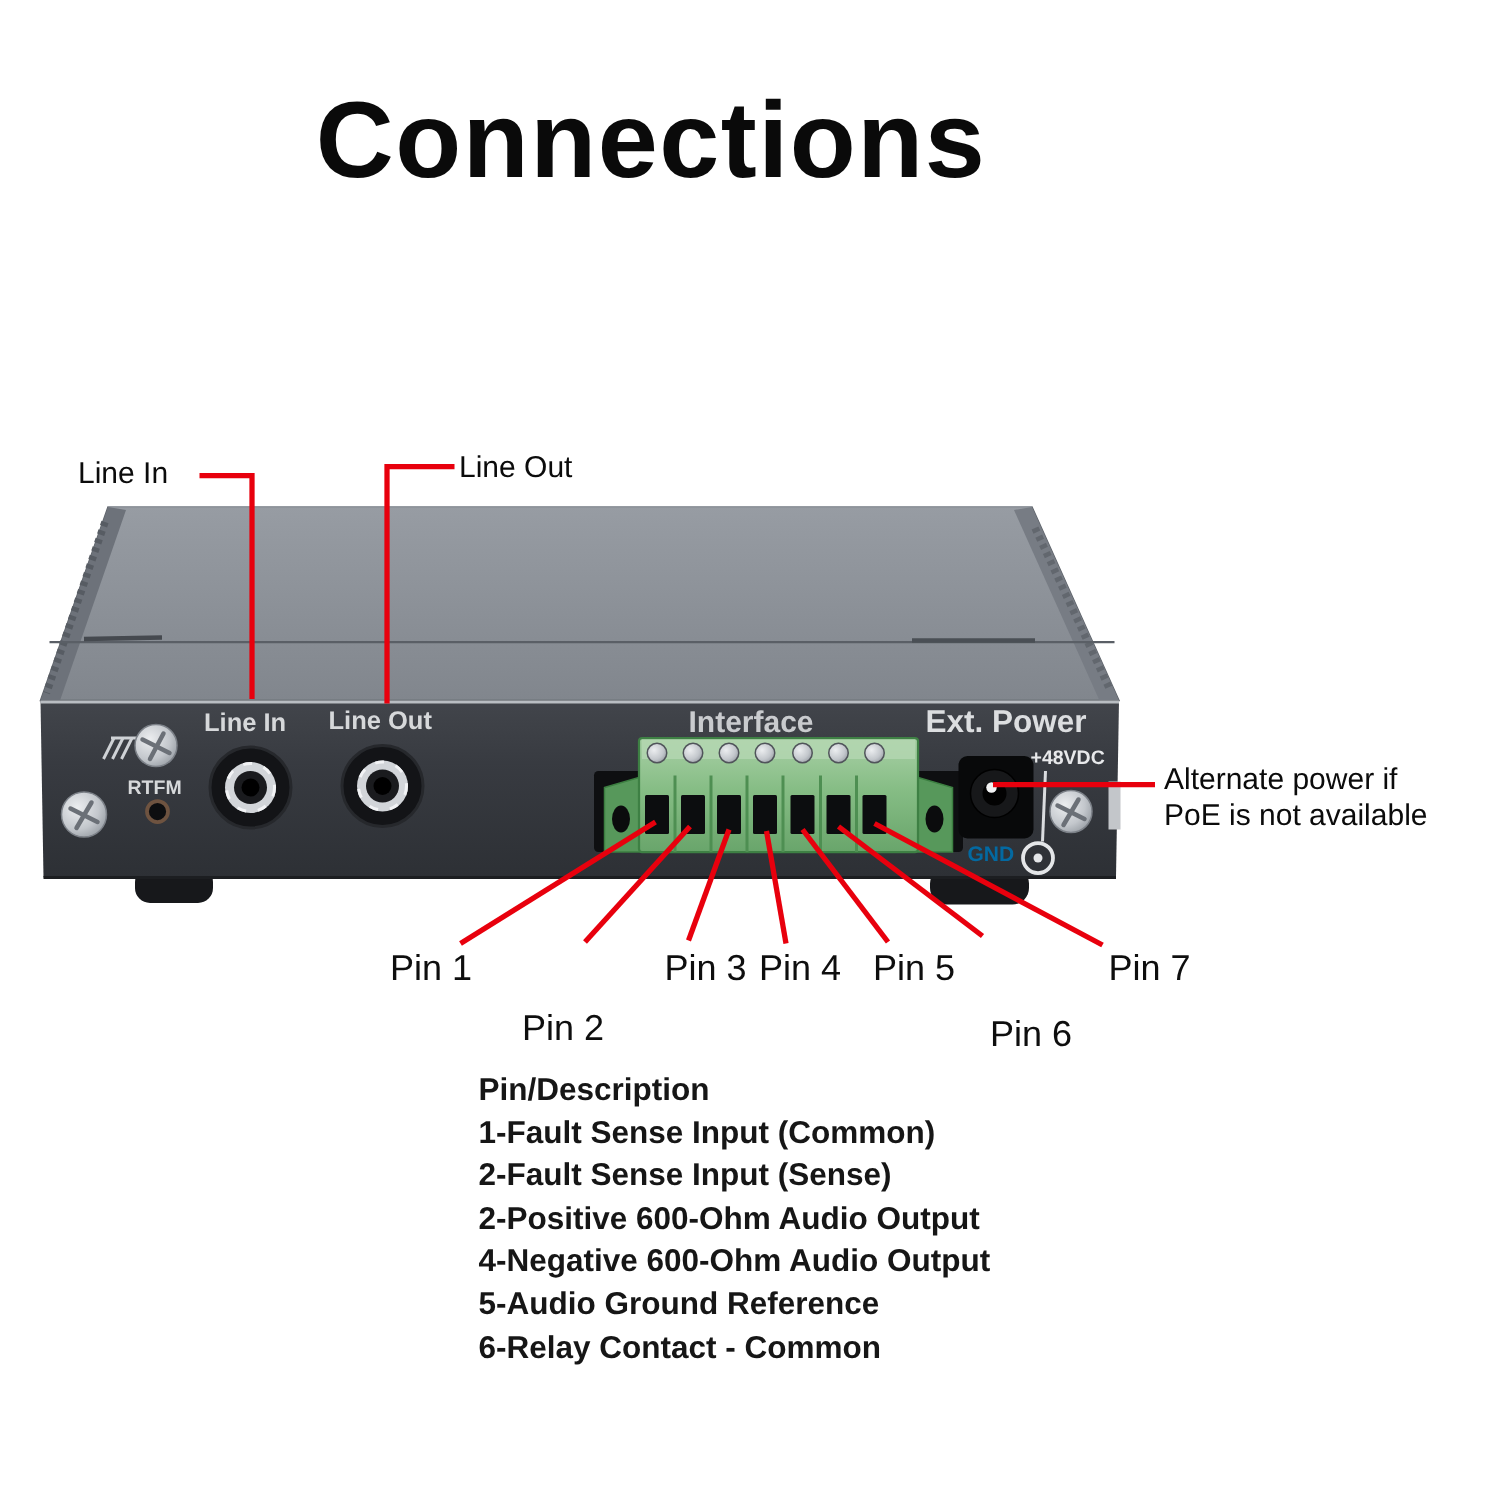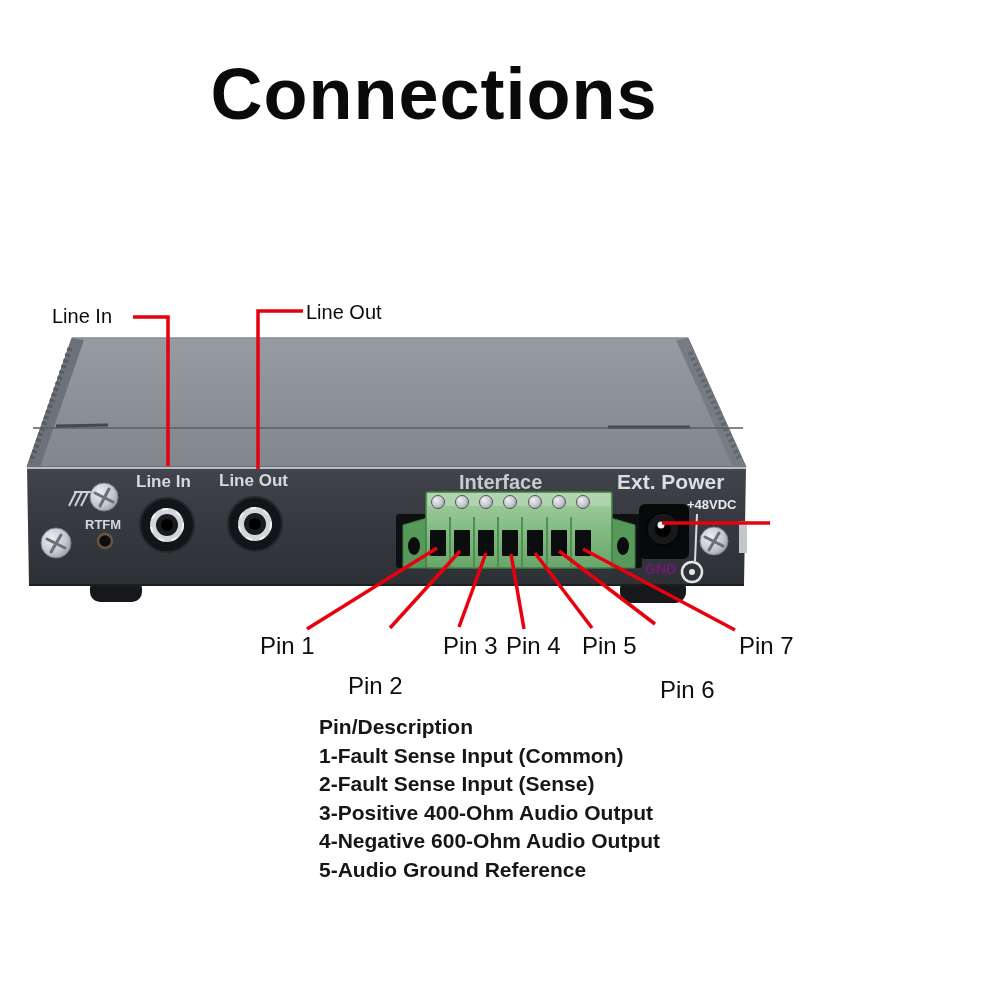--- a/index.html
+++ b/index.html
@@ -177,39 +177,44 @@
       <line x1="535" y1="553" x2="592" y2="628"></line>
       <line x1="559" y1="551" x2="655" y2="624"></line>
       <line x1="583" y1="549" x2="735" y2="630"></line>
     </g>
   </svg>
 
   <div class="abs page-title">Connections</div>
 
   <div class="abs callout" style="left:52px;top:305px;">Line In</div>
   <div class="abs callout" style="left:306px;top:301px;">Line Out</div>
+  <div class="abs alt-power">
+    <div>Alternate power if</div>
+    <div>PoE is not available</div>
+  </div>
 
   <div class="abs panel-label" style="left:136px;top:472px;font-size:17px;">Line In</div>
   <div class="abs panel-label" style="left:219px;top:471px;font-size:17px;">Line Out</div>
   <div class="abs panel-label" style="left:85px;top:517px;font-size:13px;font-weight:bold;">RTFM</div>
   <div class="abs panel-label" style="left:459px;top:471px;font-size:20px;color:#c9cbce;">Interface</div>
   <div class="abs panel-label" style="left:617px;top:470px;font-size:21px;color:#dcdee0;">Ext. Power</div>
   <div class="abs panel-label" style="left:687px;top:497px;font-size:13px;color:#e8e9eb;">+48VDC</div>
-  <div class="abs panel-label" style="left:645px;top:561px;font-size:14px;color:#701a75;">GND</div>
+  <div class="abs panel-label" style="left:645px;top:561px;font-size:14px;color:#0369a1;">GND</div>
 
   <div class="abs pin-label" style="left:260px;">Pin 1</div>
   <div class="abs pin-label" style="left:348px;margin-top:40px;">Pin 2</div>
   <div class="abs pin-label" style="left:430px;margin-left:13px;">Pin 3</div>
   <div class="abs pin-label" style="left:506px;">Pin 4</div>
   <div class="abs pin-label" style="left:582px;">Pin 5</div>
   <div class="abs pin-label" style="left:660px;margin-top:44px;">Pin 6</div>
   <div class="abs pin-label" style="left:739px;">Pin 7</div>
 
   <div class="abs desc-block">
     <div>Pin/Description</div>
     <div>1-Fault Sense Input (Common)</div>
     <div>2-Fault Sense Input (Sense)</div>
-    <div>3-Positive 400-Ohm Audio Output</div>
+    <div>2-Positive 600-Ohm Audio Output</div>
     <div>4-Negative 600-Ohm Audio Output</div>
     <div>5-Audio Ground Reference</div>
+    <div>6-Relay Contact - Common</div>
   </div>
 
 </div>
 
 </body></html>

